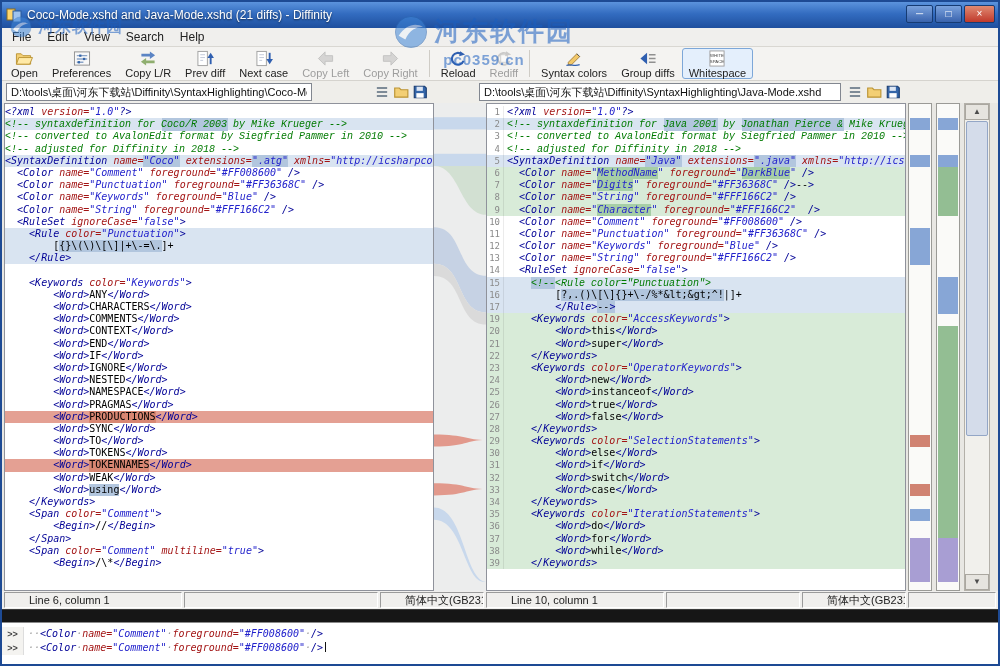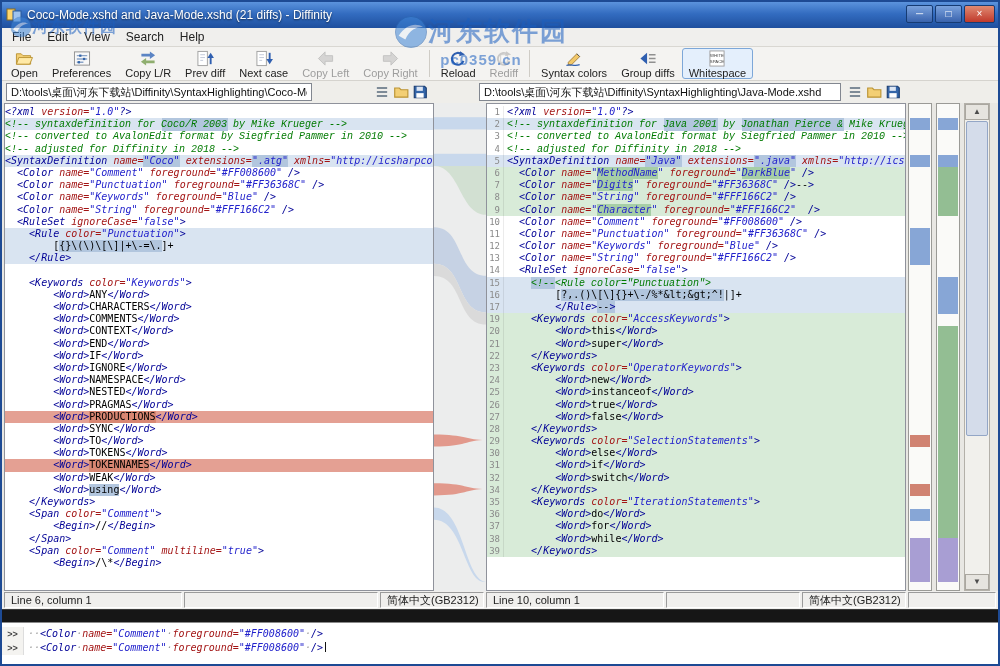--- a/index.html
+++ b/index.html
@@ -73,38 +73,38 @@
   .sarrow{position:absolute;left:0;right:0;height:16px;background:#e6e4df;border:1px solid #aaa7a0;
     text-align:center;font-size:8px;line-height:14px;color:#4c4c4c;}
   .sarrow.up{top:0;} .sarrow.down{bottom:0;}
   .sthumb{position:absolute;left:1px;right:1px;top:17px;height:315px;background:#d4dcea;
     border:1px solid #93a6c6;border-radius:2px;}
 
   
   .statusbar{height:18px;background:#f0efed;display:flex;font-size:11px;color:#222;padding:1px 2px;gap:2px;}
   .shalf{display:flex;gap:2px;}
   .shL{width:480px;} .shR{flex:1;}
-  .scell{border:1px solid;border-color:#9b9b9b #ffffff #ffffff #9b9b9b;padding:0 6px;
+  .scell{border:1px solid;border-color:#9b9b9b #ffffff #ffffff #9b9b9b;padding:0 24px;
     white-space:nowrap;overflow:hidden;line-height:14px;}
   .sline{width:178px;} .sfill{flex:1;} .senc{width:104px;text-align:left;} .stail{width:88px;}
 
   
   .blackbar{height:13px;background:#161616;border-top:1px solid #3a3a3a;}
 
   
   .bottompanel{height:42px;background:#fff;border-top:1px solid #8a8a8a;position:relative;padding-top:4px;}
   .bp-row{display:flex;height:14px;line-height:14px;}
   .bp-marker{width:22px;text-align:center;font-size:9px;font-weight:bold;color:#444;
     background:#f4f3f0;border-right:1px solid #ddd;flex:0 0 auto;}
   .bp-text{font-family:"DejaVu Sans Mono",monospace;font-size:10px;white-space:pre;padding-left:4px;}
   .caret{display:inline-block;width:1px;height:10px;background:#111;vertical-align:-1px;margin-left:2px;}
 
   
   .wm{position:absolute;z-index:60;opacity:.55;pointer-events:none;color:#1b5fc0;}
-  .wm-row{display:flex;align-items:center;}
+  .wm-row{display:flex;align-items:center;gap:6px;}
   #wm1{left:8px;top:14px;}
   #wm1 .wm-text{font-size:16px;font-weight:bold;letter-spacing:1px;}
   #wm1 .wm-logo{width:22px;height:22px;}
   #wm2{left:392px;top:12px;text-align:center;}
   #wm2 .wm-text{font-size:26px;font-weight:bold;letter-spacing:2px;}
   #wm2 .wm-logo{width:34px;height:34px;}
   #wm2 .wm-site{font-size:15px;font-weight:bold;margin-top:2px;letter-spacing:1px;}
 </style>
 </head>
 <body>
@@ -316,22 +316,22 @@
           <div class="code-row bg-b"><span class="code-body"><span class="code-text">    <i class="s-t">&lt;/Rule</i><i class="s-t">&gt;</i></span></span></div>
           <div class="code-row"><span class="code-body"><span class="code-text"></span></span></div>
           <div class="code-row"><span class="code-body"><span class="code-text">    <i class="s-t">&lt;Keywords</i> <i class="s-a">color=</i><i class="s-v">"Keywords"</i><i class="s-t">&gt;</i></span></span></div>
           <div class="code-row"><span class="code-body"><span class="code-text">        <i class="s-t">&lt;Word</i><i class="s-t">&gt;</i>ANY<i class="s-t">&lt;/Word</i><i class="s-t">&gt;</i></span></span></div>
           <div class="code-row"><span class="code-body"><span class="code-text">        <i class="s-t">&lt;Word</i><i class="s-t">&gt;</i>CHARACTERS<i class="s-t">&lt;/Word</i><i class="s-t">&gt;</i></span></span></div>
           <div class="code-row"><span class="code-body"><span class="code-text">        <i class="s-t">&lt;Word</i><i class="s-t">&gt;</i>COMMENTS<i class="s-t">&lt;/Word</i><i class="s-t">&gt;</i></span></span></div>
           <div class="code-row"><span class="code-body"><span class="code-text">        <i class="s-t">&lt;Word</i><i class="s-t">&gt;</i>CONTEXT<i class="s-t">&lt;/Word</i><i class="s-t">&gt;</i></span></span></div>
           <div class="code-row"><span class="code-body"><span class="code-text">        <i class="s-t">&lt;Word</i><i class="s-t">&gt;</i>END<i class="s-t">&lt;/Word</i><i class="s-t">&gt;</i></span></span></div>
           <div class="code-row"><span class="code-body"><span class="code-text">        <i class="s-t">&lt;Word</i><i class="s-t">&gt;</i>IF<i class="s-t">&lt;/Word</i><i class="s-t">&gt;</i></span></span></div>
           <div class="code-row"><span class="code-body"><span class="code-text">        <i class="s-t">&lt;Word</i><i class="s-t">&gt;</i>IGNORE<i class="s-t">&lt;/Word</i><i class="s-t">&gt;</i></span></span></div>
+          <div class="code-row"><span class="code-body"><span class="code-text">        <i class="s-t">&lt;Word</i><i class="s-t">&gt;</i>NESTED<i class="s-t">&lt;/Word</i><i class="s-t">&gt;</i></span></span></div>
           <div class="code-row"><span class="code-body"><span class="code-text">        <i class="s-t">&lt;Word</i><i class="s-t">&gt;</i>NAMESPACE<i class="s-t">&lt;/Word</i><i class="s-t">&gt;</i></span></span></div>
-          <div class="code-row"><span class="code-body"><span class="code-text">        <i class="s-t">&lt;Word</i><i class="s-t">&gt;</i>NESTED<i class="s-t">&lt;/Word</i><i class="s-t">&gt;</i></span></span></div>
           <div class="code-row"><span class="code-body"><span class="code-text">        <i class="s-t">&lt;Word</i><i class="s-t">&gt;</i>PRAGMAS<i class="s-t">&lt;/Word</i><i class="s-t">&gt;</i></span></span></div>
           <div class="code-row bg-r"><span class="code-body"><i class="hi hi-r" style="left: 14ch; width: 11ch;"></i><span class="code-text">        <i class="s-t">&lt;Word</i><i class="s-t">&gt;</i>PRODUCTIONS<i class="s-t">&lt;/Word</i><i class="s-t">&gt;</i></span></span></div>
           <div class="code-row"><span class="code-body"><span class="code-text">        <i class="s-t">&lt;Word</i><i class="s-t">&gt;</i>SYNC<i class="s-t">&lt;/Word</i><i class="s-t">&gt;</i></span></span></div>
           <div class="code-row"><span class="code-body"><span class="code-text">        <i class="s-t">&lt;Word</i><i class="s-t">&gt;</i>TO<i class="s-t">&lt;/Word</i><i class="s-t">&gt;</i></span></span></div>
           <div class="code-row"><span class="code-body"><span class="code-text">        <i class="s-t">&lt;Word</i><i class="s-t">&gt;</i>TOKENS<i class="s-t">&lt;/Word</i><i class="s-t">&gt;</i></span></span></div>
           <div class="code-row bg-r"><span class="code-body"><i class="hi hi-r" style="left: 14ch; width: 10ch;"></i><span class="code-text">        <i class="s-t">&lt;Word</i><i class="s-t">&gt;</i>TOKENNAMES<i class="s-t">&lt;/Word</i><i class="s-t">&gt;</i></span></span></div>
           <div class="code-row"><span class="code-body"><span class="code-text">        <i class="s-t">&lt;Word</i><i class="s-t">&gt;</i>WEAK<i class="s-t">&lt;/Word</i><i class="s-t">&gt;</i></span></span></div>
           <div class="code-row"><span class="code-body"><i class="hi hi-b" style="left: 14ch; width: 5ch;"></i><span class="code-text">        <i class="s-t">&lt;Word</i><i class="s-t">&gt;</i>using<i class="s-t">&lt;/Word</i><i class="s-t">&gt;</i></span></span></div>
           <div class="code-row"><span class="code-body"><span class="code-text">    <i class="s-t">&lt;/Keywords</i><i class="s-t">&gt;</i></span></span></div>
           <div class="code-row"><span class="code-body"><span class="code-text">    <i class="s-t">&lt;Span</i> <i class="s-a">color=</i><i class="s-v">"Comment"</i><i class="s-t">&gt;</i></span></span></div>
@@ -381,20 +381,21 @@
           <div class="code-row bg-g"><span class="lnum">23</span><span class="code-body"><span class="code-text">    <i class="s-t">&lt;Keywords</i> <i class="s-a">color=</i><i class="s-v">"OperatorKeywords"</i><i class="s-t">&gt;</i></span></span></div>
           <div class="code-row bg-g"><span class="lnum">24</span><span class="code-body"><span class="code-text">        <i class="s-t">&lt;Word</i><i class="s-t">&gt;</i>new<i class="s-t">&lt;/Word</i><i class="s-t">&gt;</i></span></span></div>
           <div class="code-row bg-g"><span class="lnum">25</span><span class="code-body"><span class="code-text">        <i class="s-t">&lt;Word</i><i class="s-t">&gt;</i>instanceof<i class="s-t">&lt;/Word</i><i class="s-t">&gt;</i></span></span></div>
           <div class="code-row bg-g"><span class="lnum">26</span><span class="code-body"><span class="code-text">        <i class="s-t">&lt;Word</i><i class="s-t">&gt;</i>true<i class="s-t">&lt;/Word</i><i class="s-t">&gt;</i></span></span></div>
           <div class="code-row bg-g"><span class="lnum">27</span><span class="code-body"><span class="code-text">        <i class="s-t">&lt;Word</i><i class="s-t">&gt;</i>false<i class="s-t">&lt;/Word</i><i class="s-t">&gt;</i></span></span></div>
           <div class="code-row bg-g"><span class="lnum">28</span><span class="code-body"><span class="code-text">    <i class="s-t">&lt;/Keywords</i><i class="s-t">&gt;</i></span></span></div>
           <div class="code-row bg-g"><span class="lnum">29</span><span class="code-body"><span class="code-text">    <i class="s-t">&lt;Keywords</i> <i class="s-a">color=</i><i class="s-v">"SelectionStatements"</i><i class="s-t">&gt;</i></span></span></div>
           <div class="code-row bg-g"><span class="lnum">30</span><span class="code-body"><span class="code-text">        <i class="s-t">&lt;Word</i><i class="s-t">&gt;</i>else<i class="s-t">&lt;/Word</i><i class="s-t">&gt;</i></span></span></div>
           <div class="code-row bg-g"><span class="lnum">31</span><span class="code-body"><span class="code-text">        <i class="s-t">&lt;Word</i><i class="s-t">&gt;</i>if<i class="s-t">&lt;/Word</i><i class="s-t">&gt;</i></span></span></div>
           <div class="code-row bg-g"><span class="lnum">32</span><span class="code-body"><span class="code-text">        <i class="s-t">&lt;Word</i><i class="s-t">&gt;</i>switch<i class="s-t">&lt;/Word</i><i class="s-t">&gt;</i></span></span></div>
+          <div class="code-row bg-g"><span class="lnum">33</span><span class="code-body"><span class="code-text">        <i class="s-t">&lt;Word</i><i class="s-t">&gt;</i>case<i class="s-t">&lt;/Word</i><i class="s-t">&gt;</i></span></span></div>
           <div class="code-row bg-g"><span class="lnum">34</span><span class="code-body"><span class="code-text">    <i class="s-t">&lt;/Keywords</i><i class="s-t">&gt;</i></span></span></div>
           <div class="code-row bg-g"><span class="lnum">35</span><span class="code-body"><span class="code-text">    <i class="s-t">&lt;Keywords</i> <i class="s-a">color=</i><i class="s-v">"IterationStatements"</i><i class="s-t">&gt;</i></span></span></div>
           <div class="code-row bg-g"><span class="lnum">36</span><span class="code-body"><span class="code-text">        <i class="s-t">&lt;Word</i><i class="s-t">&gt;</i>do<i class="s-t">&lt;/Word</i><i class="s-t">&gt;</i></span></span></div>
           <div class="code-row bg-g"><span class="lnum">37</span><span class="code-body"><span class="code-text">        <i class="s-t">&lt;Word</i><i class="s-t">&gt;</i>for<i class="s-t">&lt;/Word</i><i class="s-t">&gt;</i></span></span></div>
           <div class="code-row bg-g"><span class="lnum">38</span><span class="code-body"><span class="code-text">        <i class="s-t">&lt;Word</i><i class="s-t">&gt;</i>while<i class="s-t">&lt;/Word</i><i class="s-t">&gt;</i></span></span></div>
           <div class="code-row bg-g"><span class="lnum">39</span><span class="code-body"><span class="code-text">    <i class="s-t">&lt;/Keywords</i><i class="s-t">&gt;</i></span></span></div>
         </div>
     </div>
 
     <div class="strip strip-left">

